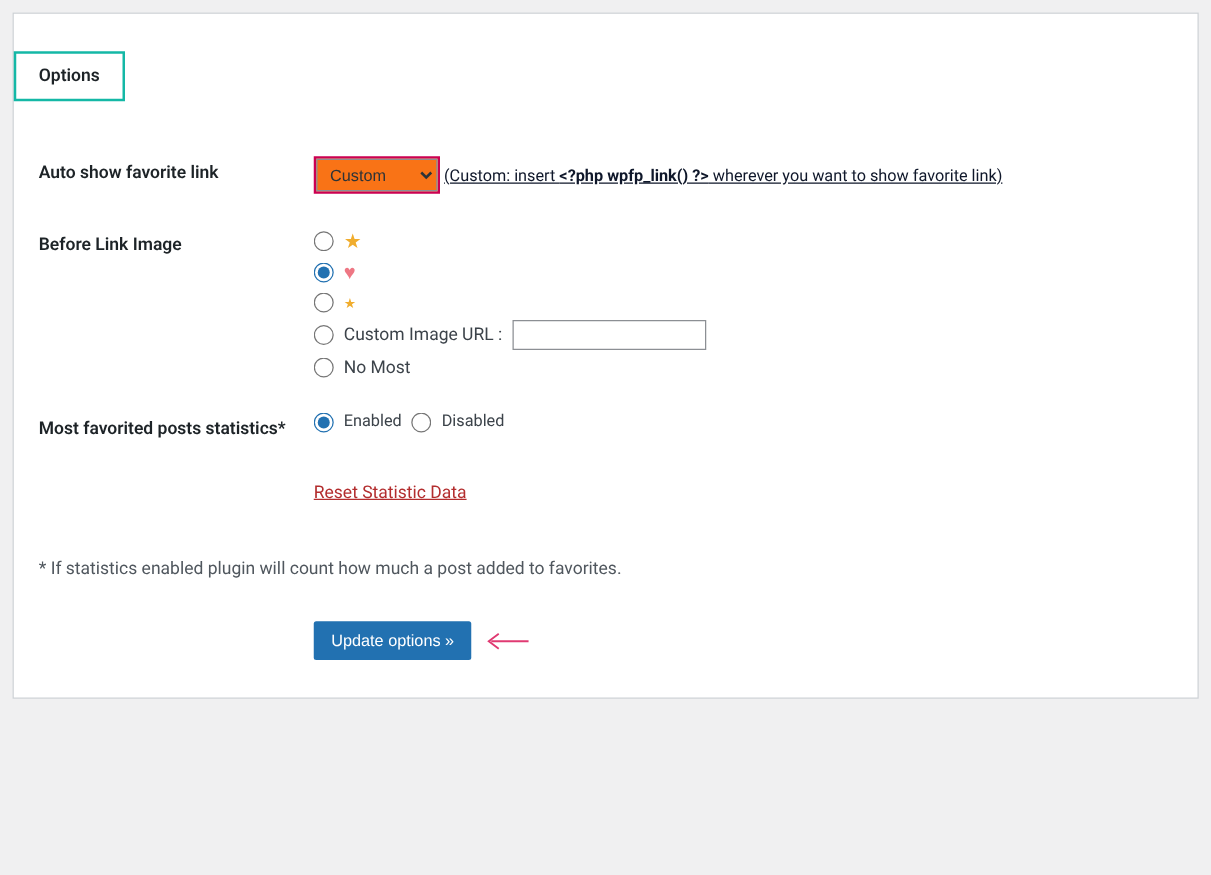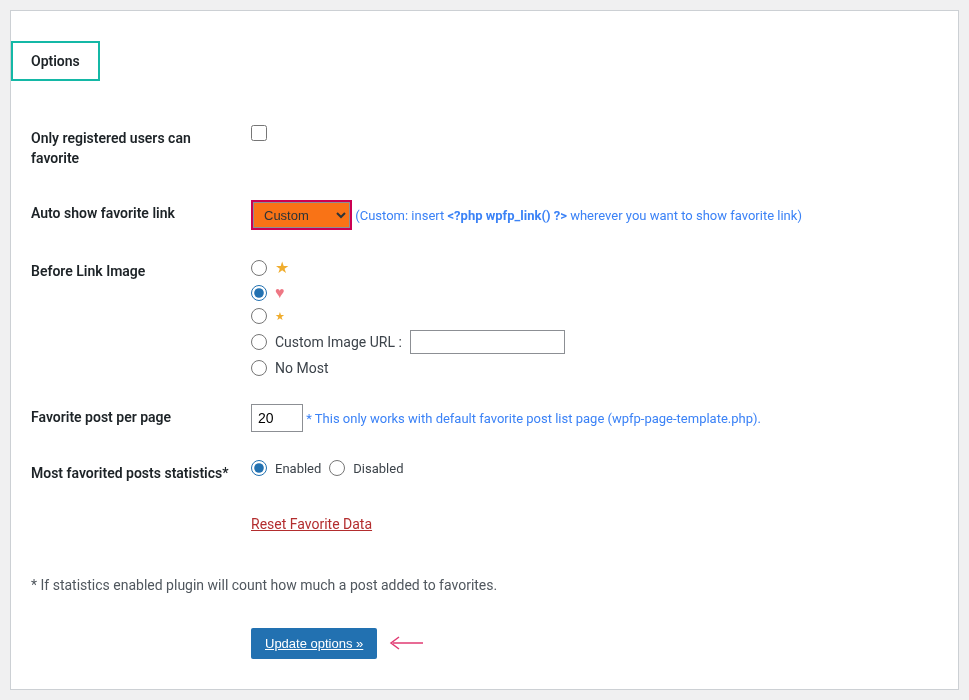--- a/index.html
+++ b/index.html
@@ -56,21 +56,21 @@
     }
     select {
       border: 1px solid #8c8f94;
       padding: 2px 24px 2px 6px;
       font-size: 13px;
       background: #f97316;
       color: #2c3338;
       min-width: 94px;
       height: 26px;
     }
-    .hint { color: #3b82f6; font-size: 13px; }
+    .hint { color: #0f172a; font-size: 13px; text-decoration: underline; }
     .radio-list { display: flex; flex-direction: column; gap: 6px; }
     .radio-row { display: flex; align-items: center; gap: 8px; font-size: 14px; }
     input[type="radio"], input[type="checkbox"] {
       width: 16px; height: 16px; cursor: pointer;
       accent-color: #2271b1;
     }
     .star-big { color: #f0ad2e; font-size: 16px; }
     .heart { color: #ee7784; font-size: 16px; }
     .star-small { color: #f0ad2e; font-size: 11px; }
     .text-input {
@@ -80,58 +80,51 @@
       width: 155px;
       height: 24px;
     }
     .num-input {
       border: 1px solid #8c8f94;
       padding: 4px 6px;
       font-size: 14px;
       width: 52px;
       height: 28px;
     }
-    .inline-radios { display: flex; align-items: center; gap: 8px; }
+    .inline-radios { display: flex; align-items: flex-start; gap: 8px; }
     .reset-link {
       color: #b32d2e;
       text-decoration: underline;
       font-size: 14px;
     }
     .note { color: #50575e; font-size: 14px; line-height: 1.7; margin-top: 28px; }
     .note a { color: #2271b1; text-decoration: underline; }
     .btn-row { margin-top: 30px; padding-left: 220px; display: flex; align-items: center; gap: 12px; }
     .btn-primary {
       background: #2271b1;
       color: #fff;
       border: none;
       padding: 8px 14px;
       font-size: 13px;
       cursor: pointer;
       border-radius: 2px;
-      text-decoration: underline;
     }
     .arrow-icon { color: #e03a72; }
     .arrow-icon svg { display: block; }
   </style>
 </head>
 <body>
 
 <div class="panel">
   <div class="tab-row">
     <div class="tab">Options</div>
   </div>
 
   <table class="form-table">
     <tbody>
-        <tr>
-      <th>Only registered users can favorite</th>
-      <td>
-        <input type="checkbox" style="">
-      </td>
-    </tr>
 
     <tr>
       <th>Auto show favorite link</th>
       <td>
         <span class="select-wrap">
           <select>
             <option>Custom</option>
           </select>
         </span>
         <span class="hint">
@@ -162,44 +155,37 @@
             <input type="text" class="text-input" style="">
           </label>
           <label class="radio-row">
             <input type="radio" name="blimg" style="">
             <span>No Most</span>
           </label>
         </div>
       </td>
     </tr>
 
-    <tr>
-      <th>Favorite post per page</th>
-      <td>
-        <input type="text" class="num-input" value="20" style="">
-        <span class="hint">* This only works with default favorite post list page (wpfp-page-template.php).</span>
-      </td>
-    </tr>
 
     <tr>
       <th>Most favorited posts statistics*</th>
       <td>
         <div class="inline-radios">
           <input type="radio" name="stats" checked="" style="">
           <span>Enabled</span>
           <input type="radio" name="stats" style="">
           <span>Disabled</span>
         </div>
       </td>
     </tr>
 
     <tr>
       <th></th>
       <td>
-        <a href="#" class="reset-link">Reset Favorite Data</a>
+        <a href="#" class="reset-link">Reset Statistic Data</a>
       </td>
     </tr>
   </tbody>
     </table>
 
   <div class="note">
     <div>* If statistics enabled plugin will count how much a post added to favorites.</div>
   </div>
 
   <div class="btn-row">

